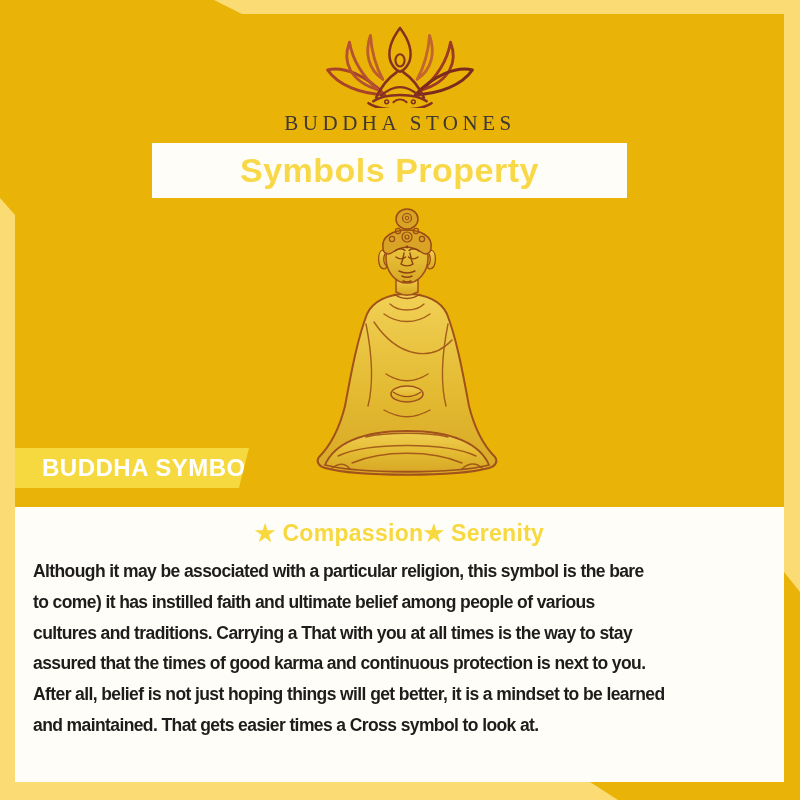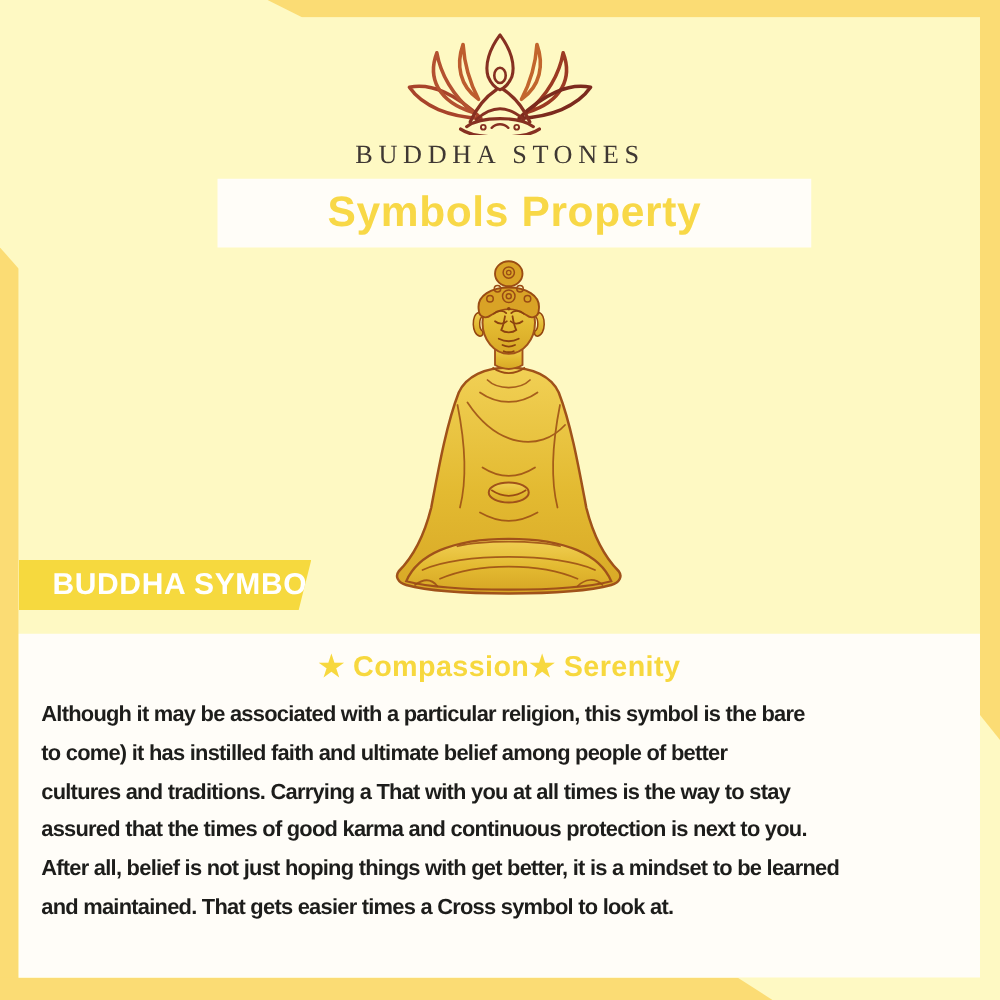--- a/index.html
+++ b/index.html
@@ -1,19 +1,19 @@
 <!DOCTYPE html>
 <html><head>
 <meta charset="utf-8">
 <style>
   html,body{margin:0;padding:0;}
   body{font-family:"Liberation Sans", sans-serif;}
   .canvas{
     position:relative;width:800px;height:800px;overflow:hidden;
-    background:#fef9c3;
+    background:#eab308;
   }
   
   .band{position:absolute;background:#fbdc74;}
   .band-top{left:0;top:0;width:800px;height:14px;
     clip-path:polygon(214px 0,800px 0,800px 14px,242px 14px);}
   .band-right{left:784px;top:0;width:16px;height:592px;
     clip-path:polygon(0 0,16px 0,16px 592px,0 572px);}
   .band-left{left:0;top:198px;width:15px;height:602px;
     clip-path:polygon(0 0,15px 17px,15px 602px,0 602px);}
   .band-bottom{left:0;top:782px;width:640px;height:18px;
@@ -22,21 +22,21 @@
   
   .logo{position:absolute;left:322px;top:26px;width:156px;height:82px;}
   .brand-name{
     position:absolute;left:0;top:111px;width:800px;text-align:center;
     font-family:"Liberation Serif", serif;font-size:21px;font-weight:400;
     letter-spacing:4.5px;color:#3f3833;
   }
 
   
   .title-banner{
-    position:absolute;left:174px;top:143px;width:475px;height:55px;
+    position:absolute;left:152px;top:143px;width:475px;height:55px;
     background:#fffdf8;display:flex;align-items:center;justify-content:center;
   }
   .title-text{
     font-size:34px;font-weight:700;color:#f8d847;letter-spacing:0.5px;
   }
 
   
   .statue{position:absolute;left:306px;top:206px;width:200px;height:282px;}
 
   
@@ -175,21 +175,21 @@
   </svg>
 
   <div class="ribbon">
     <span class="ribbon-label">BUDDHA SYMBOL</span>
   </div>
 
   <div class="content-card">
     <div class="traits-line">★ Compassion★ Serenity</div>
     <div class="paragraph">
       <div class="para-line">Although it may be associated with a particular religion, this symbol is the bare</div>
-      <div class="para-line">to come) it has instilled faith and ultimate belief among people of better</div>
+      <div class="para-line">to come) it has instilled faith and ultimate belief among people of various</div>
       <div class="para-line">cultures and traditions. Carrying a That with you at all times is the way to stay</div>
       <div class="para-line">assured that the times of good karma and continuous protection is next to you.</div>
-      <div class="para-line">After all, belief is not just hoping things with get better, it is a mindset to be learned</div>
+      <div class="para-line">After all, belief is not just hoping things will get better, it is a mindset to be learned</div>
       <div class="para-line">and maintained. That gets easier times a Cross symbol to look at.</div>
     </div>
   </div>
 
 </div>
 
 </body></html>

